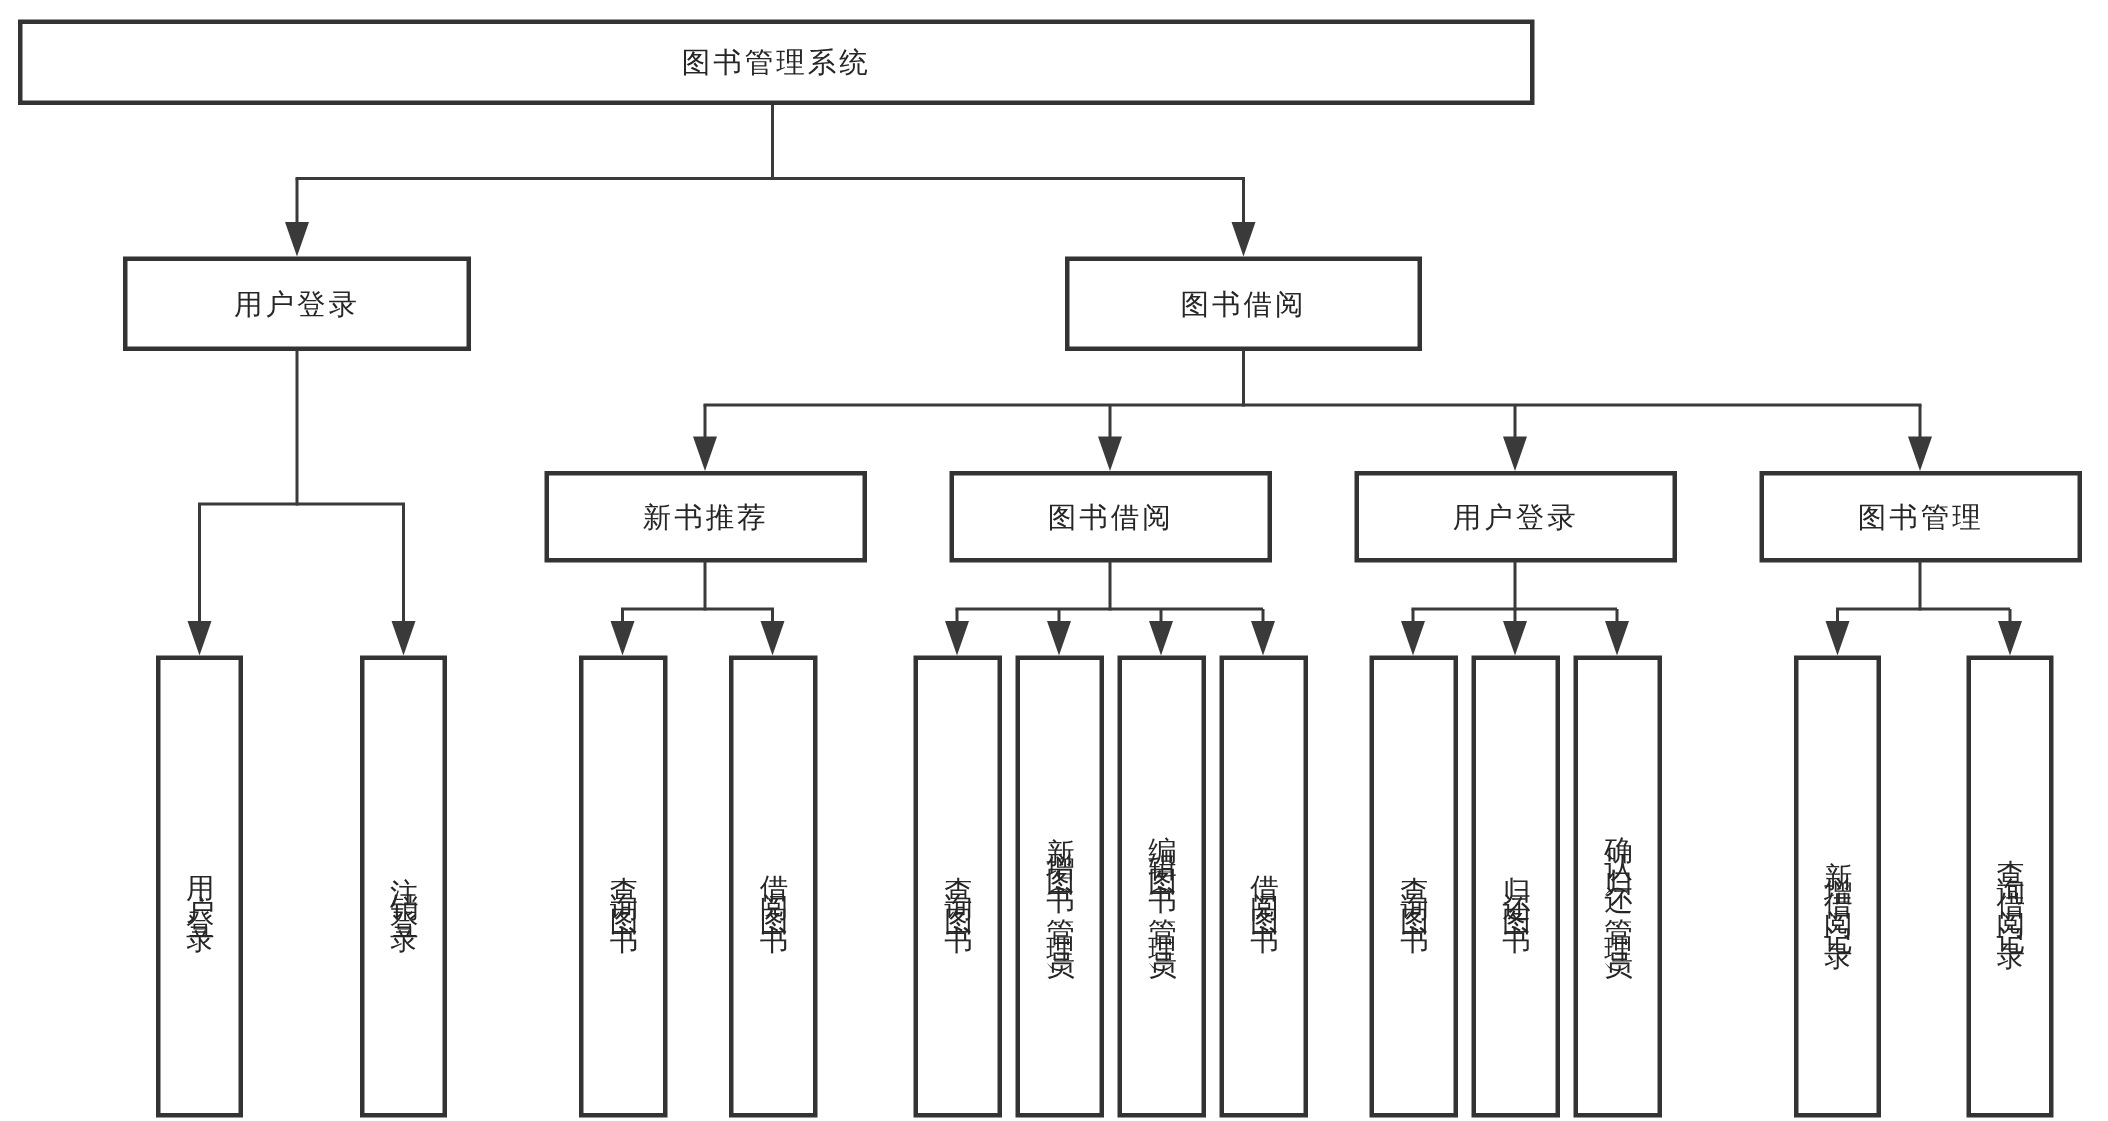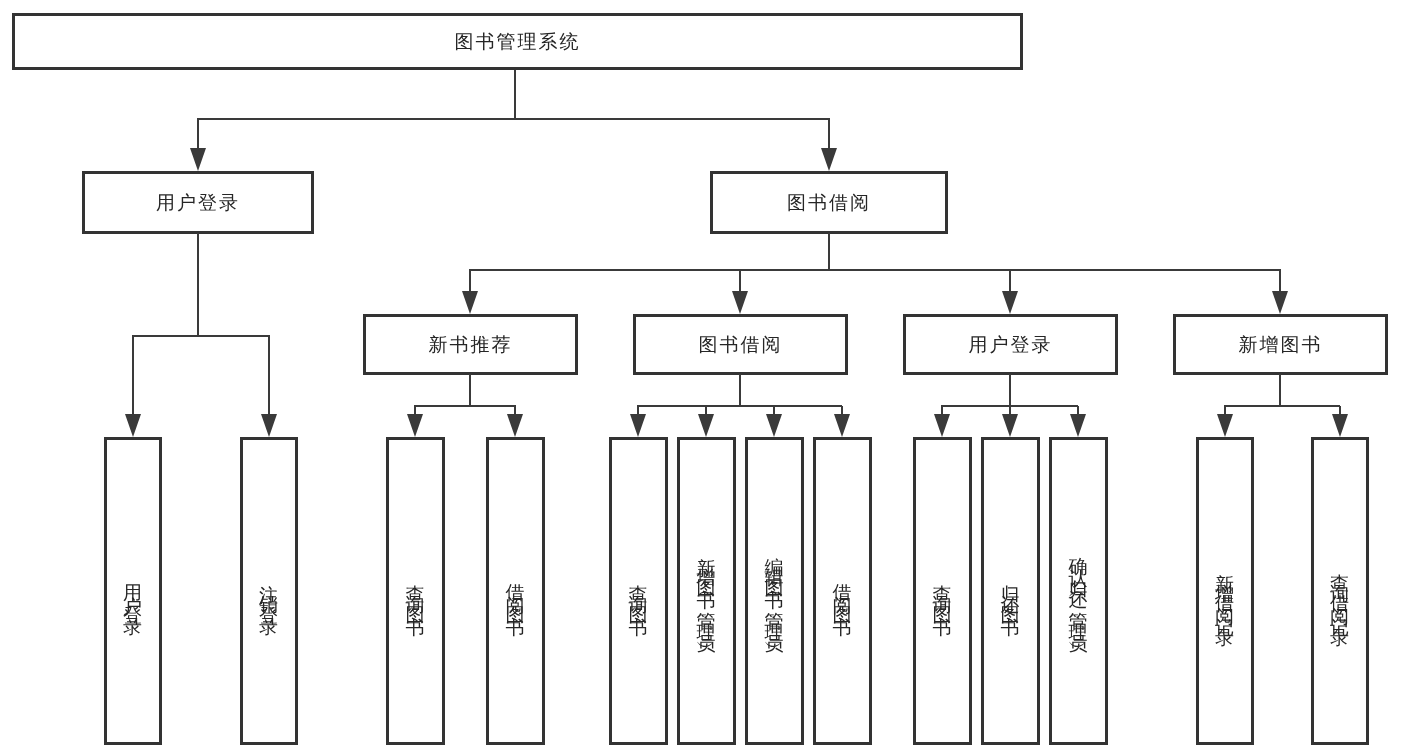--- a/index.html
+++ b/index.html
@@ -73,21 +73,21 @@
   <div class="box" id="nb-l3-0">
     <span class="hlabel">新书推荐</span>
   </div>
   <div class="box" id="nb-l3-1">
     <span class="hlabel">图书借阅</span>
   </div>
   <div class="box" id="nb-l3-2">
     <span class="hlabel">用户登录</span>
   </div>
   <div class="box" id="nb-l3-3">
-    <span class="hlabel">新增图书</span>
+    <span class="hlabel">图书管理</span>
   </div>
 
   <div class="box leaf" id="lf-0">
     <span class="vlabel">用户登录</span>
   </div>
   <div class="box leaf" id="lf-1">
     <span class="vlabel">注销登录</span>
   </div>
   <div class="box leaf" id="lf-2">
     <span class="vlabel">查询图书</span>

